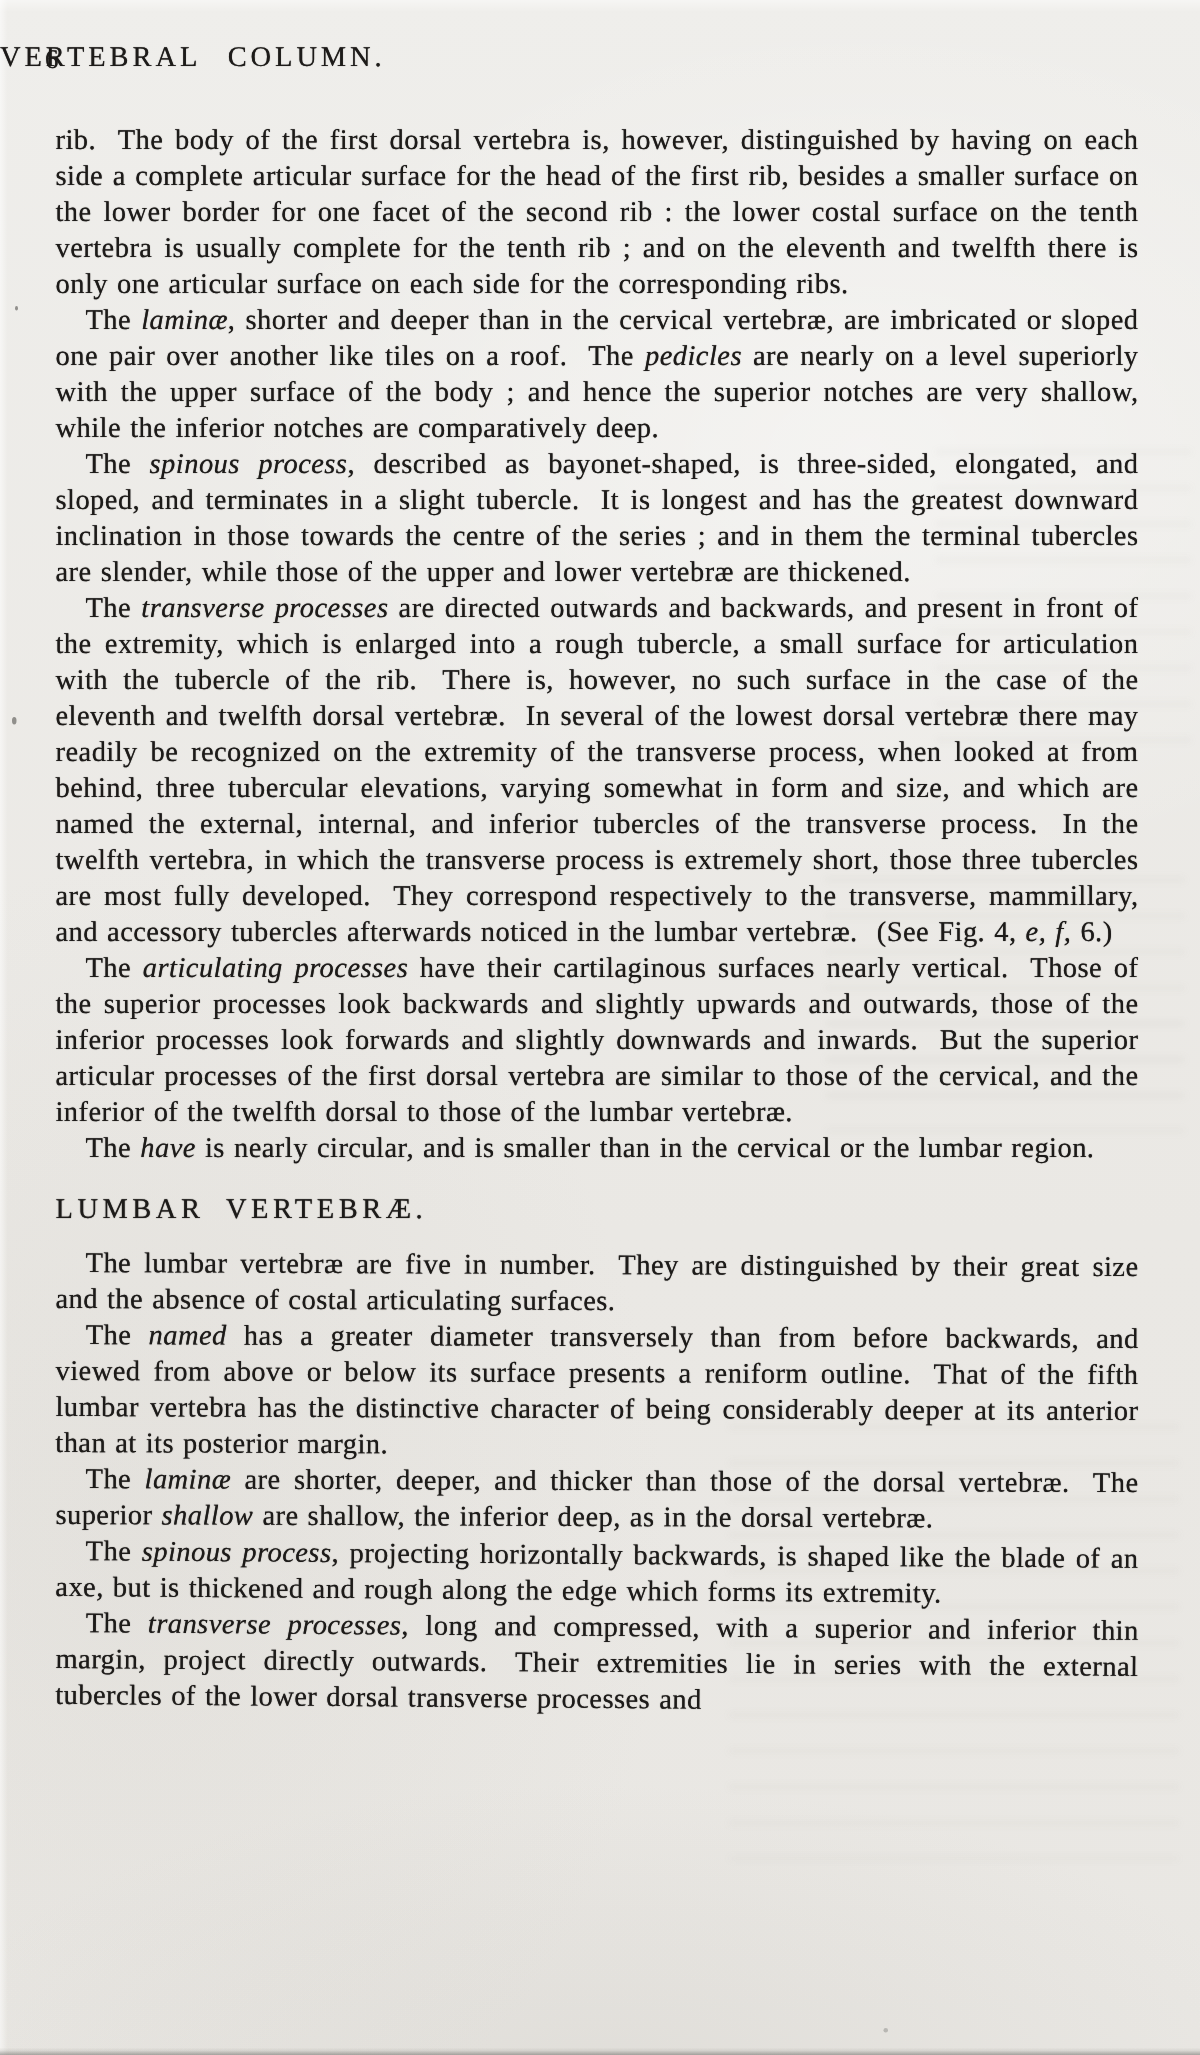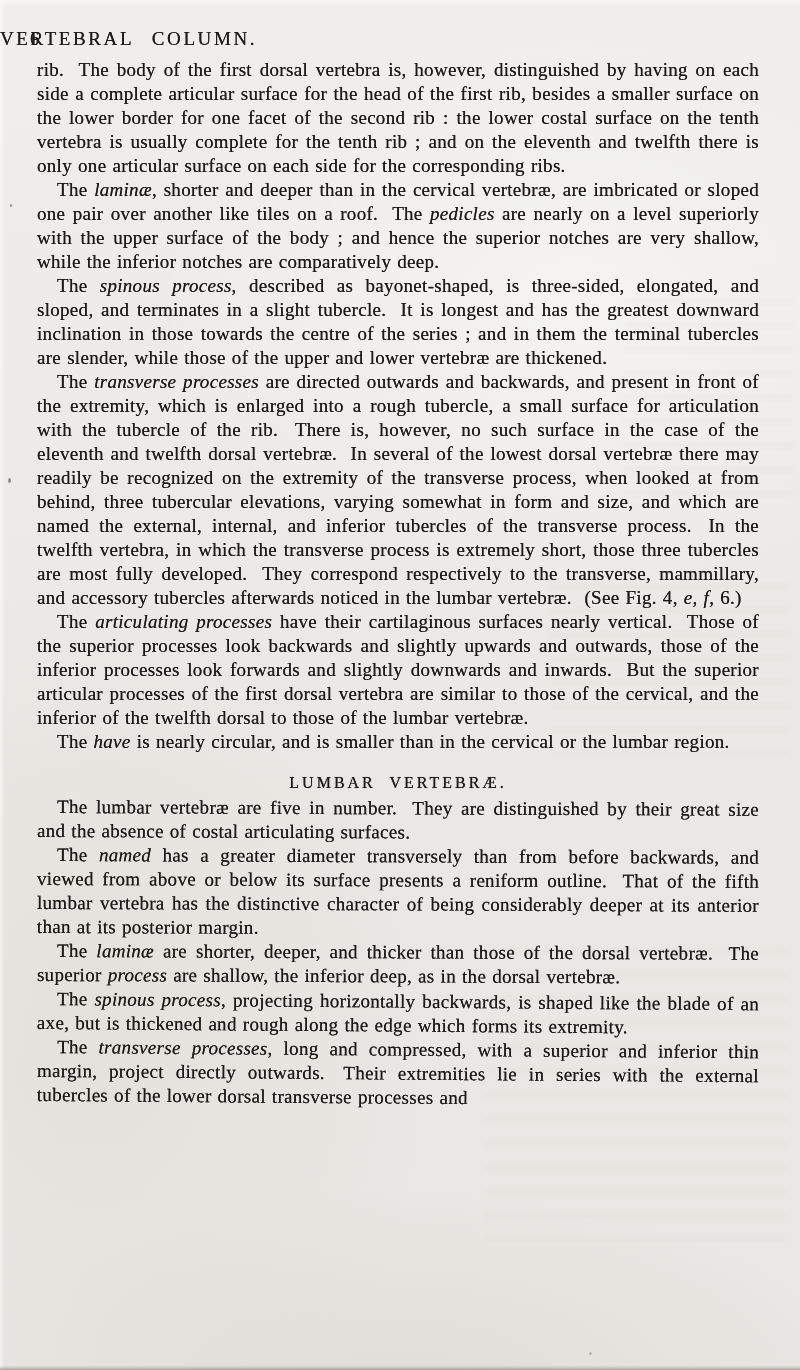--- a/index.html
+++ b/index.html
@@ -39,39 +39,39 @@
   }
   .running-title {
     display: block;
     font-size: 19px;
     letter-spacing: 2.6px;
     word-spacing: 11px;
     text-shadow: 0 0 0.5px rgba(25,23,21,0.85);
   }
   .page-body {
     position: absolute;
-    top: 58px;
+    top: 82px;
     left: 37px;
     width: 722px;
     font-size: 19px;
     line-height: 24px;
     letter-spacing: 0.3px;
     word-spacing: 1px;
     text-align: justify;
     text-shadow: 0 0 0.55px rgba(28,26,24,0.9);
   }
   .para { margin: 0; text-indent: 0; }
   .para.ind { text-indent: 20px; }
   .it { font-style: italic; }
   .section-heading {
-    text-align: center;
-    font-size: 16px;
+    text-align: left;
+    font-size: 19px;
     letter-spacing: 3px;
     word-spacing: 7px;
-    margin: 17px 0 0 0;
+    margin: 17px 0 12px 0;
     text-indent: 0;
     text-shadow: 0 0 0.7px rgba(28,26,24,0.95);
   }
   
   .page-body > *:nth-child(n+8)  { transform: rotate(0.22deg); transform-origin: 0 50%; }
   .page-body > *:nth-child(n+11) { transform: rotate(0.42deg); transform-origin: 0 50%; }
   
   .edge-bottom {
     position: absolute; left: 0; right: 0; bottom: 0; height: 5px;
     background: linear-gradient(to top, rgba(110,108,103,0.55), rgba(110,108,103,0.12) 60%, rgba(110,108,103,0));
@@ -129,19 +129,19 @@
   <div class="page-body">
       <p class="para"><span>rib.  The body of the first dorsal vertebra is, however, distinguished by having on each side a complete articular surface for the head of the first rib, besides a smaller surface on the lower border for one facet of the second rib&nbsp;: the lower costal surface on the tenth vertebra is usually complete for the tenth rib&nbsp;; and on the eleventh and twelfth there is only one articular surface on each side for the corresponding ribs.</span></p>
       <p class="para ind"><span>The </span><span class="it">laminæ</span><span>, shorter and deeper than in the cervical vertebræ, are imbricated or sloped one pair over another like tiles on a roof.  The </span><span class="it">pedicles</span><span> are nearly on a level superiorly with the upper surface of the body&nbsp;; and hence the superior notches are very shallow, while the inferior notches are comparatively deep.</span></p>
       <p class="para ind"><span>The </span><span class="it">spinous process</span><span>, described as bayonet-shaped, is three-sided, elongated, and sloped, and terminates in a slight tubercle.  It is longest and has the greatest downward inclination in those towards the centre of the series&nbsp;; and in them the terminal tubercles are slender, while those of the upper and lower vertebræ are thickened.</span></p>
       <p class="para ind"><span>The </span><span class="it">transverse processes</span><span> are directed outwards and backwards, and present in front of the extremity, which is enlarged into a rough tubercle, a small surface for articulation with the tubercle of the rib.  There is, however, no such surface in the case of the eleventh and twelfth dorsal vertebræ.  In several of the lowest dorsal vertebræ there may readily be recognized on the extremity of the transverse process, when looked at from behind, three tubercular elevations, varying somewhat in form and size, and which are named the external, internal, and inferior tubercles of the transverse process.  In the twelfth vertebra, in which the transverse process is extremely short, those three tubercles are most fully developed.  They correspond respectively to the transverse, mammillary, and accessory tubercles afterwards noticed in the lumbar vertebræ.  (See Fig. 4, </span><span class="it">e, f,</span><span> 6.)</span></p>
       <p class="para ind"><span>The </span><span class="it">articulating processes</span><span> have their cartilaginous surfaces nearly vertical.  Those of the superior processes look backwards and slightly upwards and outwards, those of the inferior processes look forwards and slightly downwards and inwards.  But the superior articular processes of the first dorsal vertebra are similar to those of the cervical, and the inferior of the twelfth dorsal to those of the lumbar vertebræ.</span></p>
       <p class="para ind"><span>The </span><span class="it">have</span><span> is nearly circular, and is smaller than in the cervical or the lumbar region.</span></p>
       <div class="section-heading">LUMBAR VERTEBRÆ.</div>
       <p class="para ind"><span>The lumbar vertebræ are five in number.  They are distinguished by their great size and the absence of costal articulating surfaces.</span></p>
       <p class="para ind"><span>The </span><span class="it">named</span><span> has a greater diameter transversely than from before backwards, and viewed from above or below its surface presents a reniform outline.  That of the fifth lumbar vertebra has the distinctive character of being considerably deeper at its anterior than at its posterior margin.</span></p>
-      <p class="para ind"><span>The </span><span class="it">laminæ</span><span> are shorter, deeper, and thicker than those of the dorsal vertebræ.  The superior </span><span class="it">process</span><span> are shallow, the inferior deep, as in the dorsal vertebræ.</span></p>
+      <p class="para ind"><span>The </span><span class="it">laminæ</span><span> are shorter, deeper, and thicker than those of the dorsal vertebræ.  The superior </span><span class="it">shallow</span><span> are shallow, the inferior deep, as in the dorsal vertebræ.</span></p>
       <p class="para ind"><span>The </span><span class="it">spinous process</span><span>, projecting horizontally backwards, is shaped like the blade of an axe, but is thickened and rough along the edge which forms its extremity.</span></p>
       <p class="para ind"><span>The </span><span class="it">transverse processes</span><span>, long and compressed, with a superior and inferior thin margin, project directly outwards.  Their extremities lie in series with the external tubercles of the lower dorsal transverse processes and</span></p>
     </div>
 
   <div class="edge-bottom"></div>
 </div>
 
 </body></html>

